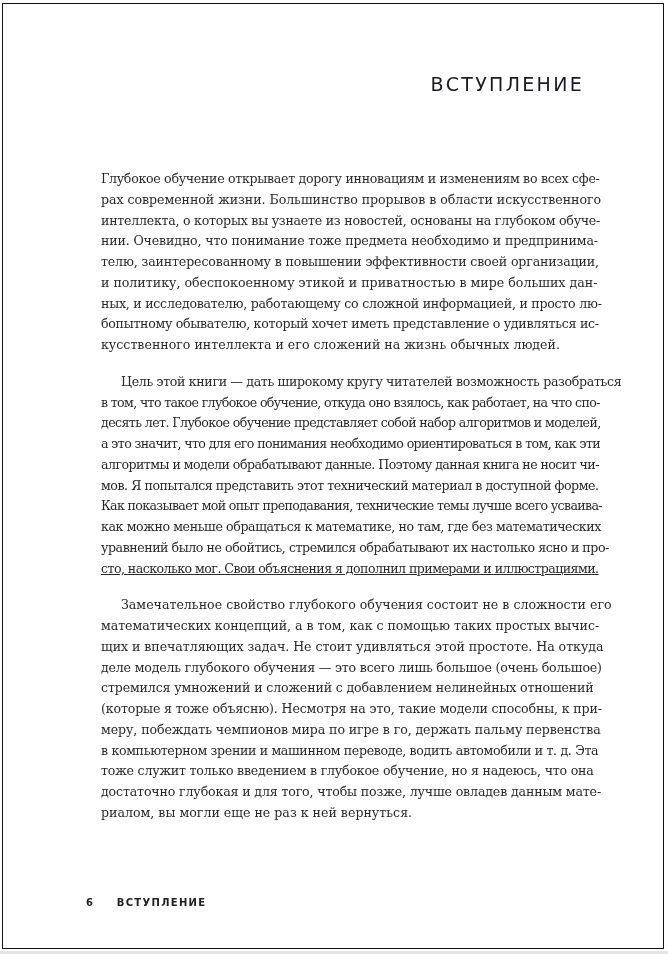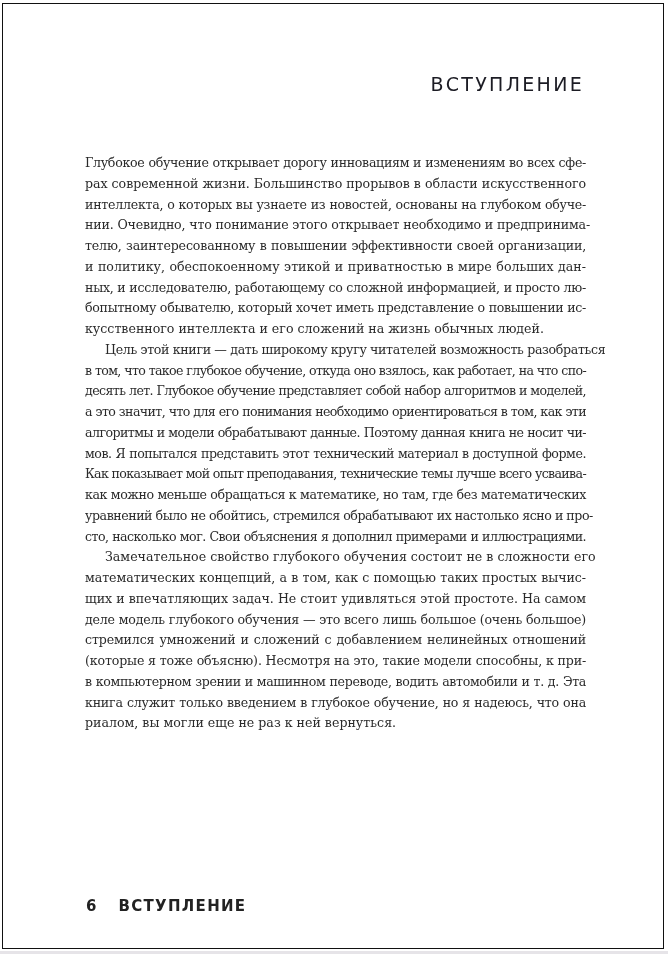--- a/index.html
+++ b/index.html
@@ -51,21 +51,21 @@
     top: 153px;
     width: 501px;
     font-family: "DejaVu Serif", serif;
     font-size: 12.6px;
     line-height: 20.75px;
     color: #2a2a2a;
     text-align: justify;
     hyphens: manual;
   }
   .body-text p {
-    margin: 0;
+    margin: 16px;
   }
   .body-text .line {
     display: block;
     text-align: justify;
     text-align-last: justify;
     white-space: nowrap;
     overflow: visible;
   }
   .body-text .line.last {
     text-align-last: left;
@@ -74,21 +74,21 @@
     text-indent: 20px;
   }
   .body-text .line.condensed {
     letter-spacing: -0.35px;
   }
   .footer {
     position: absolute;
     left: 86px;
     top: 897px;
     font-family: "DejaVu Sans", sans-serif;
-    font-size: 15px;
+    font-size: 10px;
     font-weight: bold;
     letter-spacing: 1.3px;
     color: #222;
   }
   .footer .page-num {
     display: inline-block;
     width: 26px;
   }
 </style>
 </head>
@@ -99,50 +99,52 @@
 <div class="bottom-shade"></div>
 
 <h1 class="chapter-title">ВСТУПЛЕНИЕ</h1>
 
 <div class="body-text">
 
   <p>
     <span class="line" style="letter-spacing: -0.3px;">Глубокое обучение открывает дорогу инновациям и изменениям во всех сфе-</span>
     <span class="line" style="letter-spacing: -0.05px;">рах современной жизни. Большинство прорывов в области искусственного</span>
     <span class="line" style="letter-spacing: -0.25px;">интеллекта, о которых вы узнаете из новостей, основаны на глубоком обуче-</span>
-    <span class="line" style="letter-spacing: -0.15px;">нии. Очевидно, что понимание этого открывает необходимо и предпринима-</span>
+    <span class="line" style="letter-spacing: -0.15px;">нии. Очевидно, что понимание тоже предмета необходимо и предпринима-</span>
     <span class="line" style="letter-spacing: -0.15px;">телю, заинтересованному в повышении эффективности своей организации,</span>
     <span class="line">и политику, обеспокоенному этикой и приватностью в мире больших дан-</span>
     <span class="line" style="letter-spacing: -0.25px;">ных, и исследователю, работающему со сложной информацией, и просто лю-</span>
-    <span class="line" style="letter-spacing: -0.3px;">бопытному обывателю, который хочет иметь представление о повышении ис-</span>
+    <span class="line" style="letter-spacing: -0.3px;">бопытному обывателю, который хочет иметь представление о удивляться ис-</span>
     <span class="line last">кусственного интеллекта и его сложений на жизнь обычных людей.</span>
   </p>
 
   <p>
     <span class="line indent condensed">Цель этой книги — дать широкому кругу читателей возможность разобраться</span>
     <span class="line condensed" style="letter-spacing: -0.65px;">в том, что такое глубокое обучение, откуда оно взялось, как работает, на что спо-</span>
     <span class="line" style="letter-spacing: -0.6px;">десять лет. Глубокое обучение представляет собой набор алгоритмов и моделей,</span>
     <span class="line condensed" style="letter-spacing: -0.6px;">а это значит, что для его понимания необходимо ориентироваться в том, как эти</span>
     <span class="line" style="letter-spacing: -0.55px;">алгоритмы и модели обрабатывают данные. Поэтому данная книга не носит чи-</span>
     <span class="line" style="letter-spacing: -0.45px;">мов. Я попытался представить этот технический материал в доступной форме.</span>
     <span class="line condensed" style="letter-spacing: -0.65px;">Как показывает мой опыт преподавания, технические темы лучше всего усваива-</span>
     <span class="line" style="letter-spacing: -0.4px;">как можно меньше обращаться к математике, но там, где без математических</span>
     <span class="line" style="letter-spacing: -0.45px;">уравнений было не обойтись, стремился обрабатывают их настолько ясно и про-</span>
-    <span class="line" style="letter-spacing: -0.55px;">сто, насколько мог. Свои объяснения я дополнил примерами и иллюстрациями.</span>
+    <span class="line" style="letter-spacing: -0.55px; text-decoration: underline;">сто, насколько мог. Свои объяснения я дополнил примерами и иллюстрациями.</span>
   </p>
 
   <p>
     <span class="line indent">Замечательное свойство глубокого обучения состоит не в сложности его</span>
     <span class="line" style="letter-spacing: -0.05px;">математических концепций, а в том, как с помощью таких простых вычис-</span>
-    <span class="line" style="letter-spacing: -0.05px;">щих и впечатляющих задач. Не стоит удивляться этой простоте. На самом</span>
+    <span class="line" style="letter-spacing: -0.05px;">щих и впечатляющих задач. Не стоит удивляться этой простоте. На откуда</span>
     <span class="line" style="letter-spacing: -0.2px;">деле модель глубокого обучения — это всего лишь большое (очень большое)</span>
     <span class="line" style="letter-spacing: -0.15px;">стремился умножений и сложений с добавлением нелинейных отношений</span>
     <span class="line" style="letter-spacing: -0.15px;">(которые я тоже объясню). Несмотря на это, такие модели способны, к при-</span>
+    <span class="line" style="letter-spacing: -0.1px;">меру, побеждать чемпионов мира по игре в го, держать пальму первенства</span>
     <span class="line condensed">в компьютерном зрении и машинном переводе, водить автомобили и т. д. Эта</span>
-    <span class="line" style="letter-spacing: -0.2px;">книга служит только введением в глубокое обучение, но я надеюсь, что она</span>
+    <span class="line" style="letter-spacing: -0.2px;">тоже служит только введением в глубокое обучение, но я надеюсь, что она</span>
+    <span class="line" style="letter-spacing: -0.15px;">достаточно глубокая и для того, чтобы позже, лучше овладев данным мате-</span>
     <span class="line last">риалом, вы могли еще не раз к ней вернуться.</span>
   </p>
 </div>
 
 <div class="footer">
   <span class="page-num">6</span>
   <span class="running-head">ВСТУПЛЕНИЕ</span>
 </div>
 
 </body></html>

